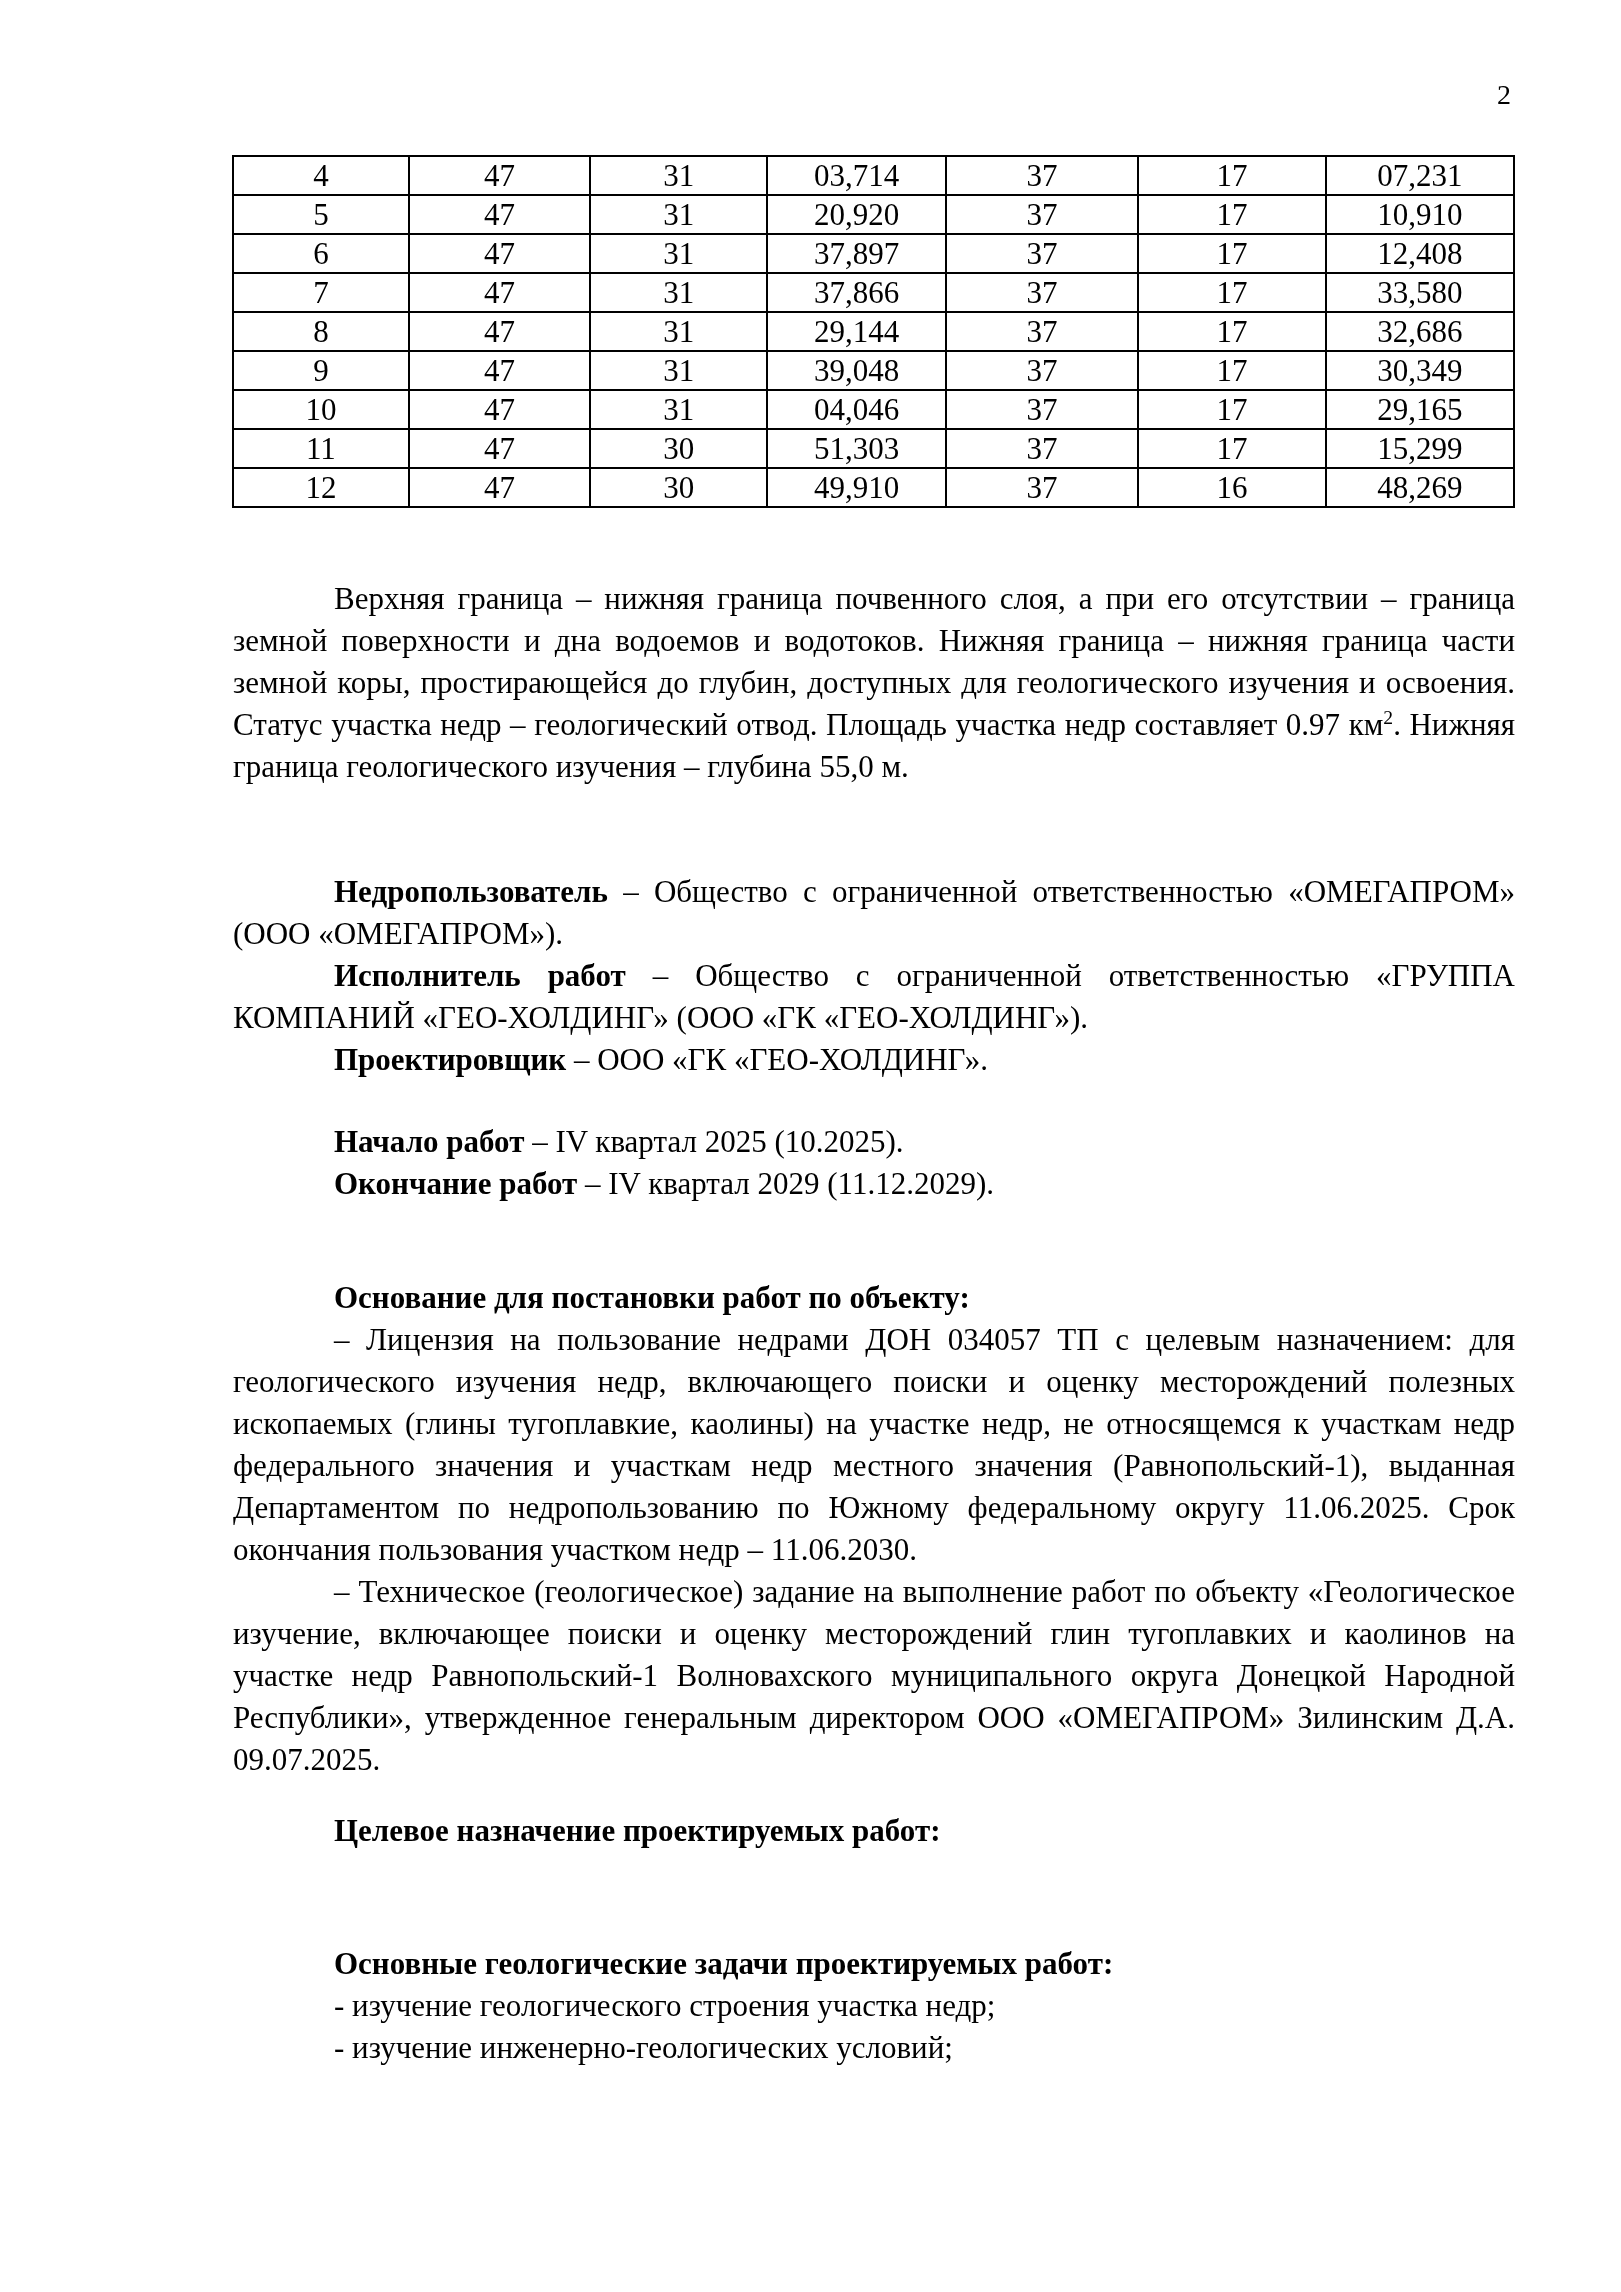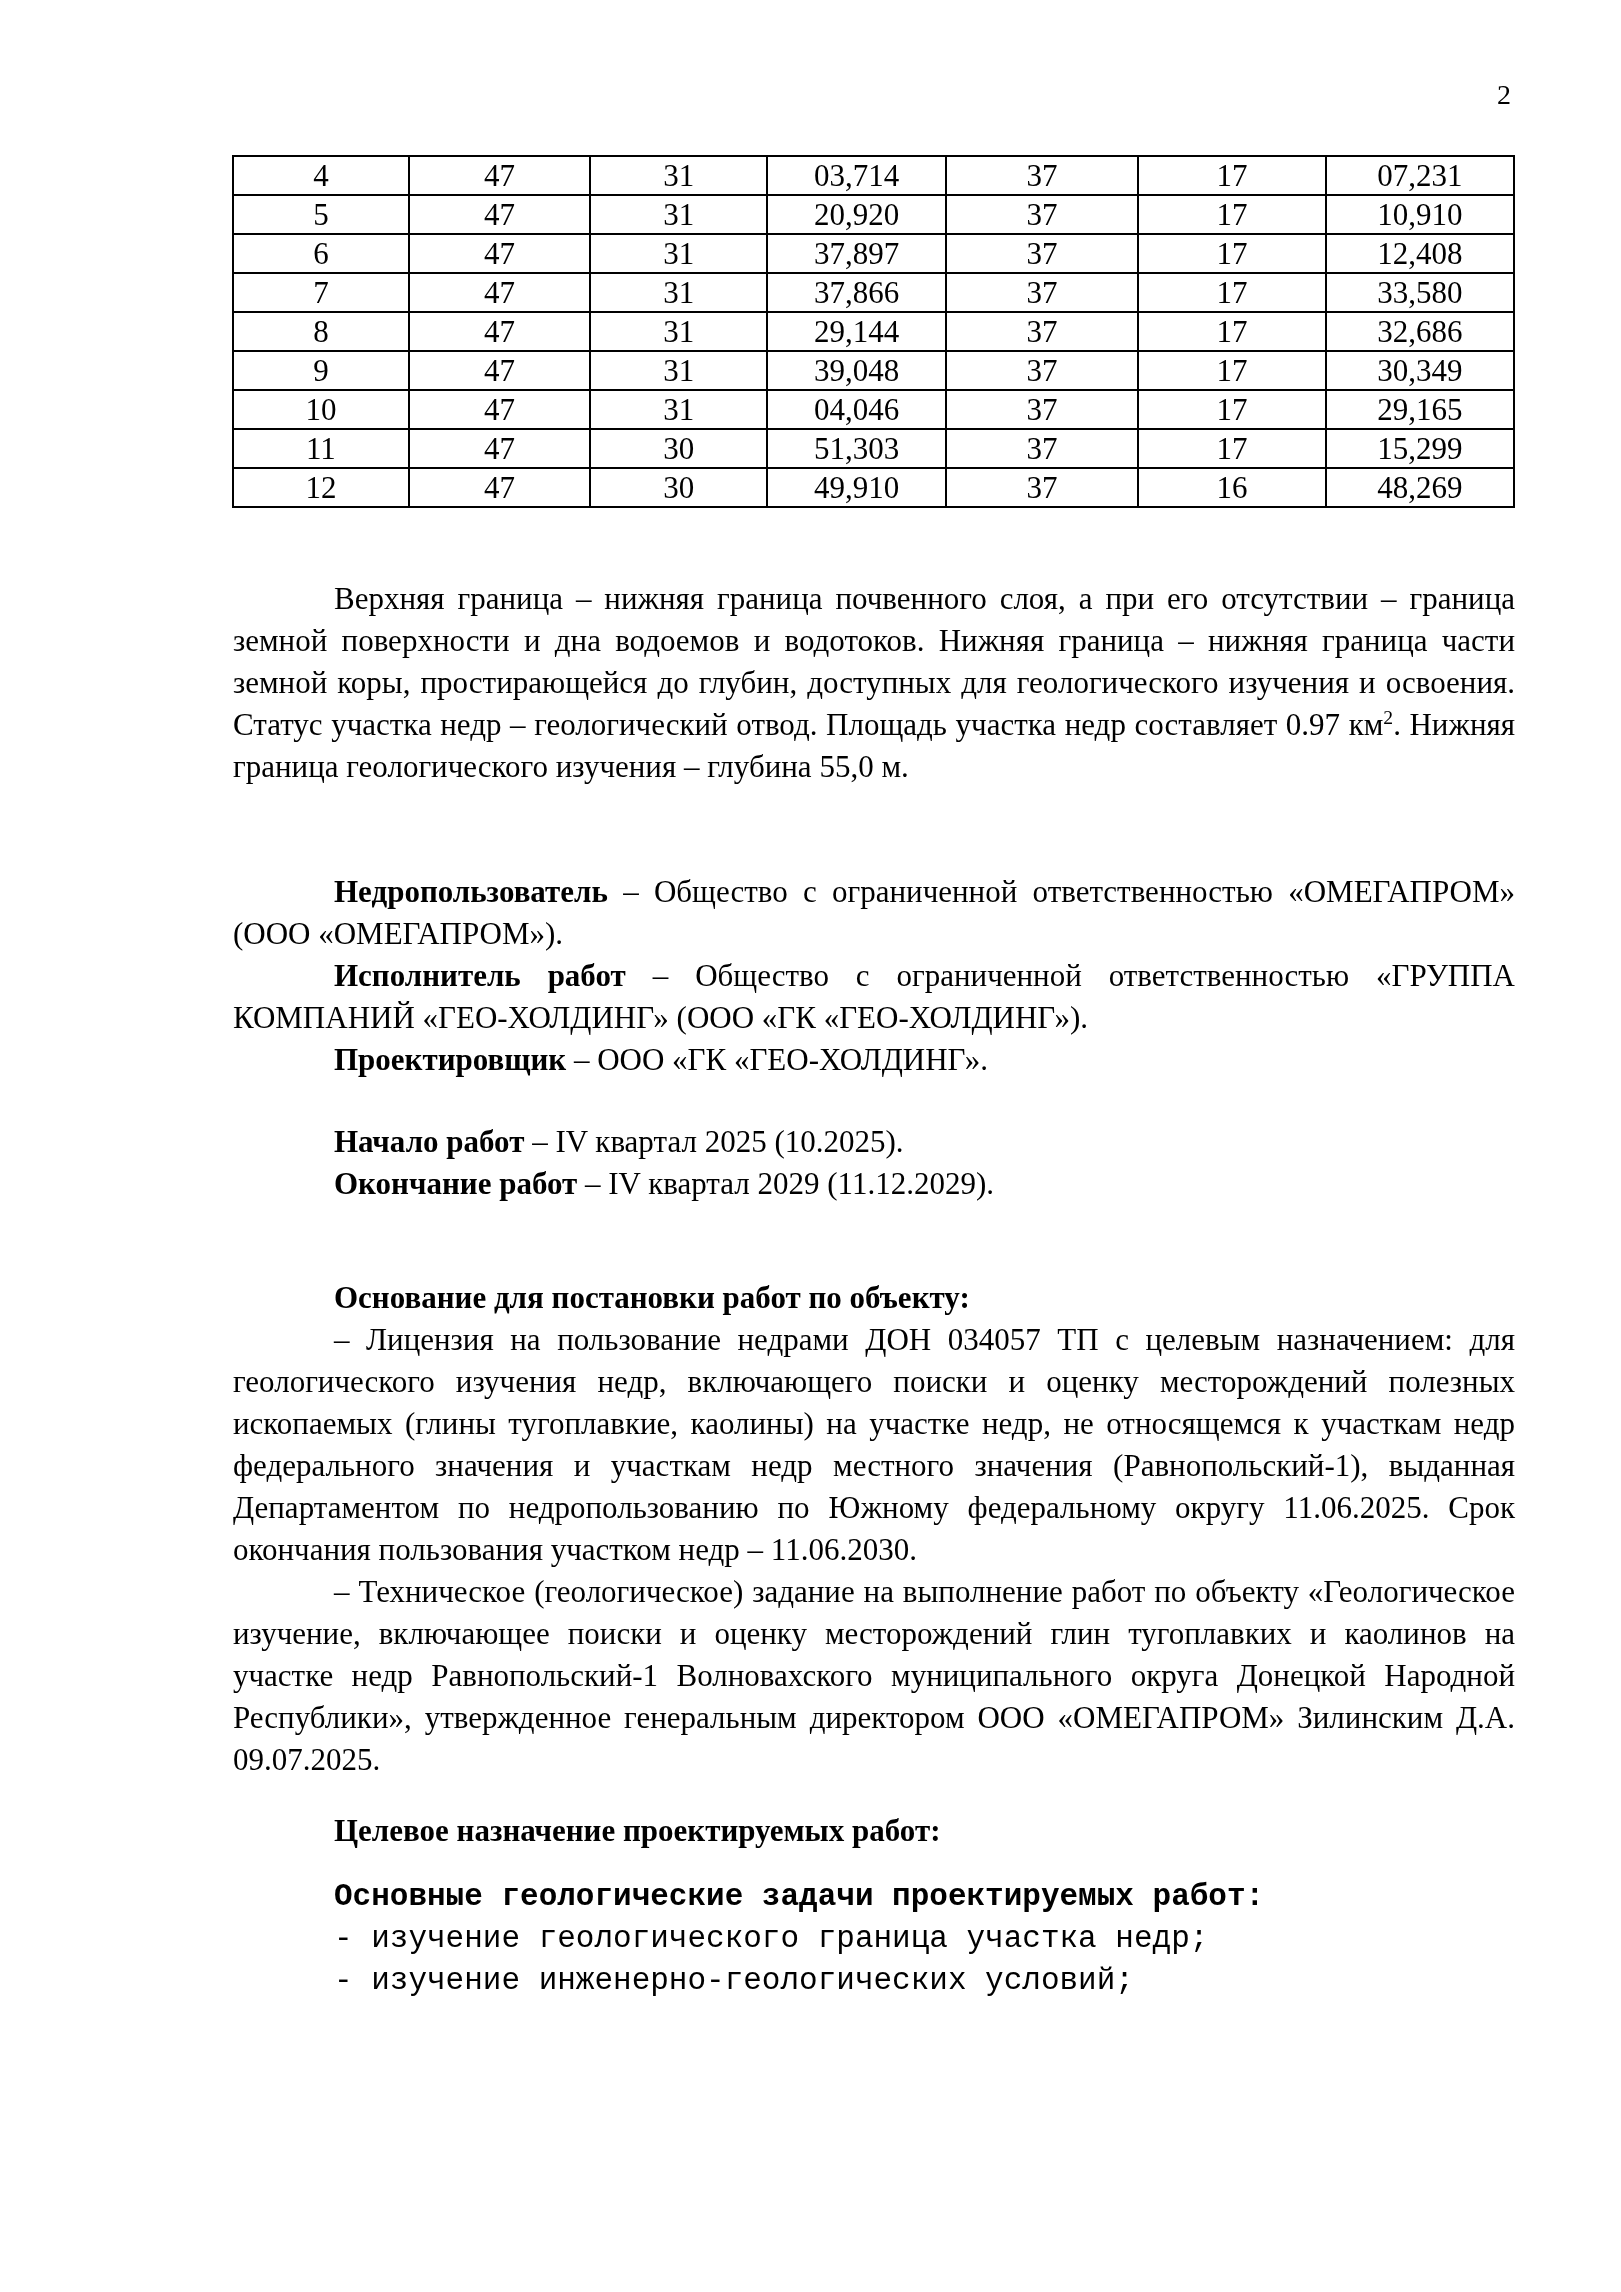--- a/index.html
+++ b/index.html
@@ -149,18 +149,18 @@
 <div class="text-block" style="top:1277px;">
   <p class="indent bold">Основание для постановки работ по объекту:</p>
   <p class="indent">– Лицензия на пользование недрами ДОН 034057 ТП с целевым назначением: для геологического изучения недр, включающего поиски и оценку месторождений полезных ископаемых (глины тугоплавкие, каолины) на участке недр, не относящемся к участкам недр федерального значения и участкам недр местного значения (Равнопольский-1), выданная Департаментом по недропользованию по Южному федеральному округу 11.06.2025. Срок окончания пользования участком недр – 11.06.2030.</p>
   <p class="indent">– Техническое (геологическое) задание на выполнение работ по объекту «Геологическое изучение, включающее поиски и оценку месторождений глин тугоплавких и каолинов на участке недр Равнопольский-1 Волновахского муниципального округа Донецкой Народной Республики», утвержденное генеральным директором ООО «ОМЕГАПРОМ» Зилинским Д.А. 09.07.2025.</p>
 </div>
 
 <div class="text-block" style="top:1810px;">
   <p class="indent bold">Целевое назначение проектируемых работ:</p>
 </div>
 
-<div class="text-block" style="top:1876px;font-family:Liberation Mono, monospace;">
+<div class="text-block" style="top:1943px;">
   <p class="indent bold">Основные геологические задачи проектируемых работ:</p>
-  <p class="indent">- изучение геологического граница участка недр;</p>
+  <p class="indent">- изучение геологического строения участка недр;</p>
   <p class="indent">- изучение инженерно-геологических условий;</p>
 </div>
 
 
 </body></html>

